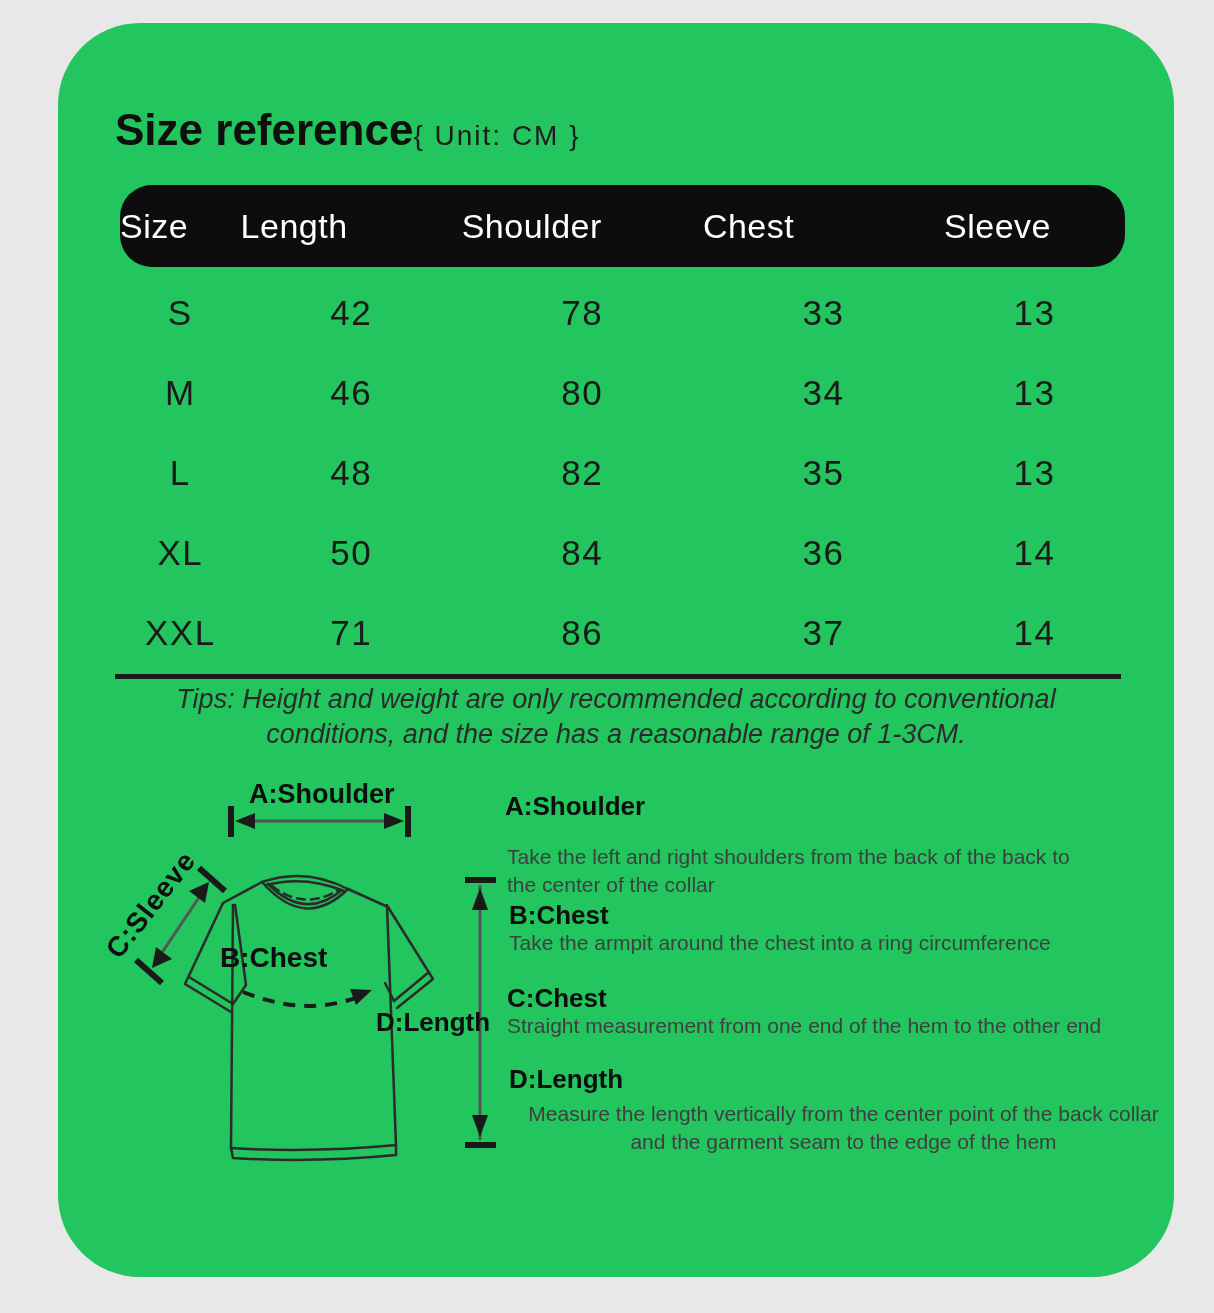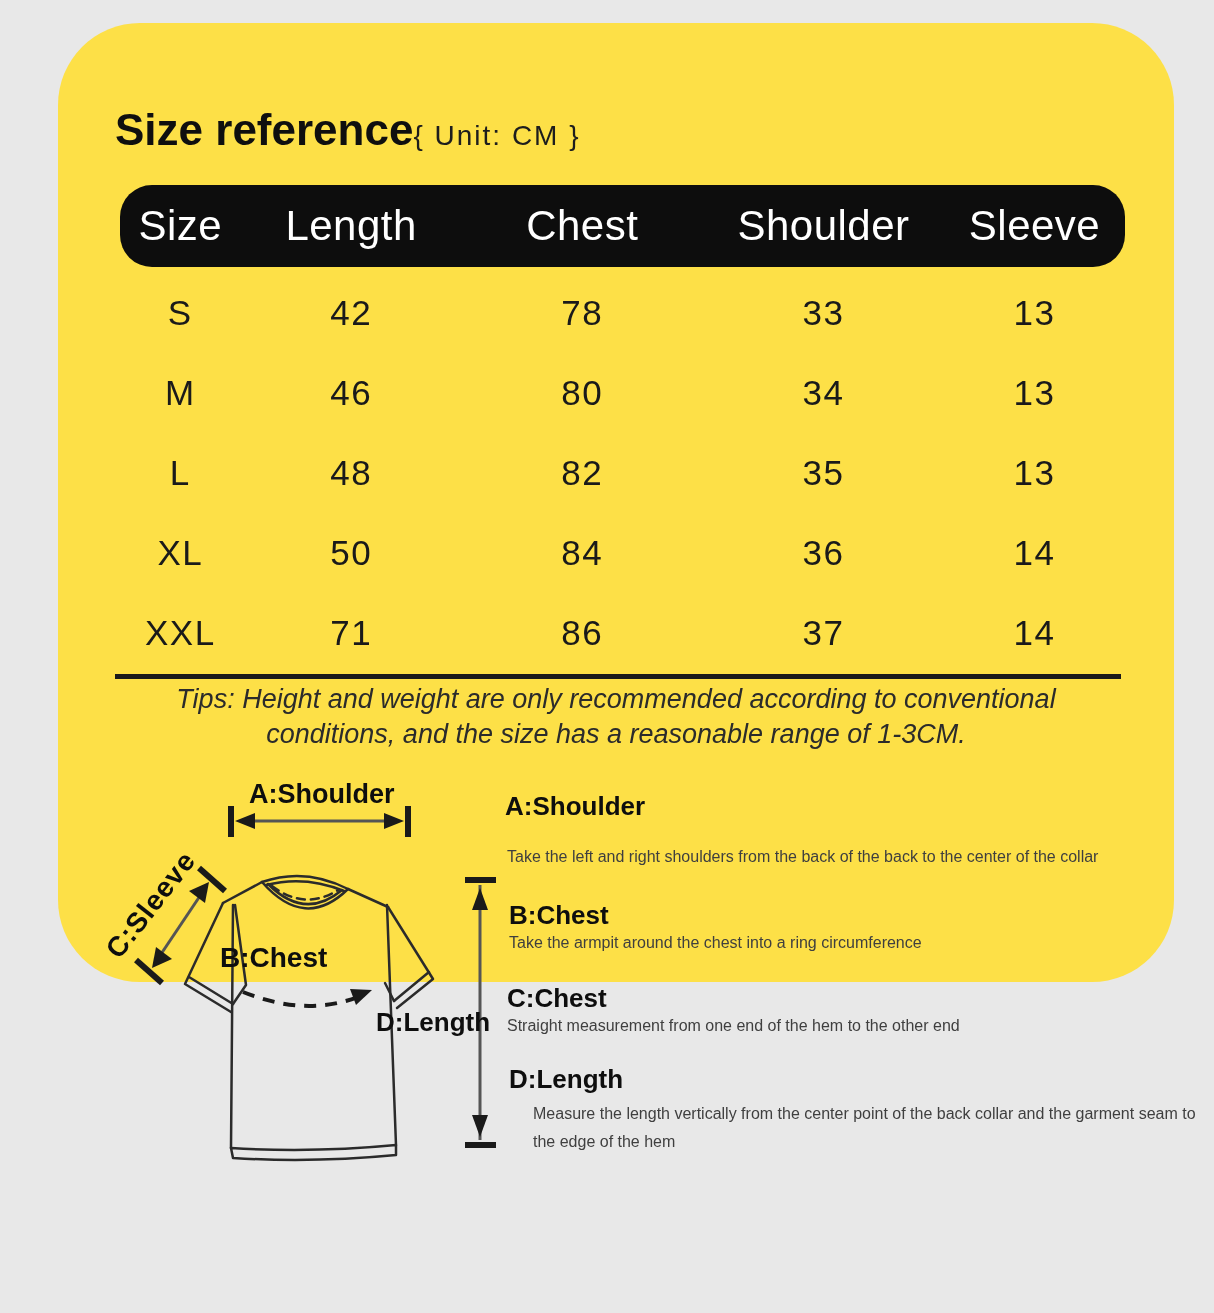--- a/index.html
+++ b/index.html
@@ -6,40 +6,40 @@
   html,body { width:1214px; height:1313px; }
   body {
     background:#e8e8e8;
     font-family:"Liberation Sans", sans-serif;
     color:#161616;
     position:relative;
     overflow:hidden;
   }
   .card {
     position:absolute; left:58px; top:23px;
-    width:1116px; height:959px;
-    background:#fde047;
+    width:1116px; height:1254px;
+    background:#22c55e;
     border-radius:82px;
   }
   
   .title-row {
     position:absolute; left:57px; top:82px;
     display:flex; align-items:baseline;
   }
   .title-main { font-size:44px; font-weight:bold; color:#0f0f0f; letter-spacing:0px; }
   .title-unit { font-size:28px; color:#1d1d1d; letter-spacing:2px; }
   
   .size-table { position:absolute; left:62px; top:162px; width:1005px; }
   .thead {
     display:grid; grid-template-columns:12% 22% 24% 24% 18%;
     background:#0d0d0d; color:#ffffff;
     height:82px; border-radius:32px;
     align-items:center;
   }
-  .thead .cell { text-align:center; font-size:42px; letter-spacing:0.5px; }
+  .thead .cell { text-align:left; font-size:34px; letter-spacing:0.5px; }
   .tbody { margin-top:6px; }
   .trow {
     display:grid; grid-template-columns:12% 22% 24% 24% 18%;
     height:80px; align-items:center;
   }
   .trow .cell { text-align:center; font-size:35px; color:#1a1a1a; letter-spacing:1.5px; }
   .divider {
     position:absolute; left:57px; top:651px;
     width:1006px; height:5px; background:#1a1a1a;
   }
@@ -51,46 +51,46 @@
   
   .dlabel { position:absolute; font-weight:bold; color:#0e0e0e; white-space:nowrap; }
   .lbl-a { left:191px; top:756px; width:145px; text-align:center; font-size:27px; }
   .lbl-c { left:8px; top:866px; width:170px; text-align:center; font-size:28px;
            transform:rotate(-52deg); transform-origin:center center; letter-spacing:1px; }
   .lbl-b { left:162px; top:919px; font-size:28px; }
   .lbl-d { left:318px; top:984px; font-size:26px; }
   .diagram-svg { position:absolute; left:0; top:740px; }
   
   .guide-h { position:absolute; font-size:26px; font-weight:bold; color:#0e0e0e; white-space:nowrap; }
-  .guide-p { position:absolute; font-size:16px; line-height:28px; color:#3f3f3f; }
+  .guide-p { position:absolute; font-size:21px; line-height:28px; color:#3f3f3f; }
   .gh-a { left:447px; top:768px; }
   .gp-a { left:449px; top:820px; width:595px; }
   .gh-b { left:451px; top:877px; }
   .gp-b { left:451px; top:906px; width:710px; }
   .gh-c { left:449px; top:960px; }
   .gp-c { left:449px; top:989px; width:625px; }
   .gh-d { left:451px; top:1041px; }
-  .gp-d { left:475px; top:1077px; width:665px; }
+  .gp-d { left:453px; top:1077px; width:665px;text-align:center; }
 </style>
 </head>
 <body>
 
 <div class="card">
 
   <div class="title-row">
     <span class="title-main">Size reference</span>
     <span class="title-unit">{ Unit: CM }</span>
   </div>
 
   <div class="size-table">
     <div class="thead">
       <div class="cell">Size</div>
       <div class="cell">Length</div>
+      <div class="cell">Shoulder</div>
       <div class="cell">Chest</div>
-      <div class="cell">Shoulder</div>
       <div class="cell">Sleeve</div>
     </div>
     <div class="tbody">
       <div class="trow">
         <div class="cell">S</div>
         <div class="cell">42</div>
         <div class="cell">78</div>
         <div class="cell">33</div>
         <div class="cell">13</div>
       </div>

